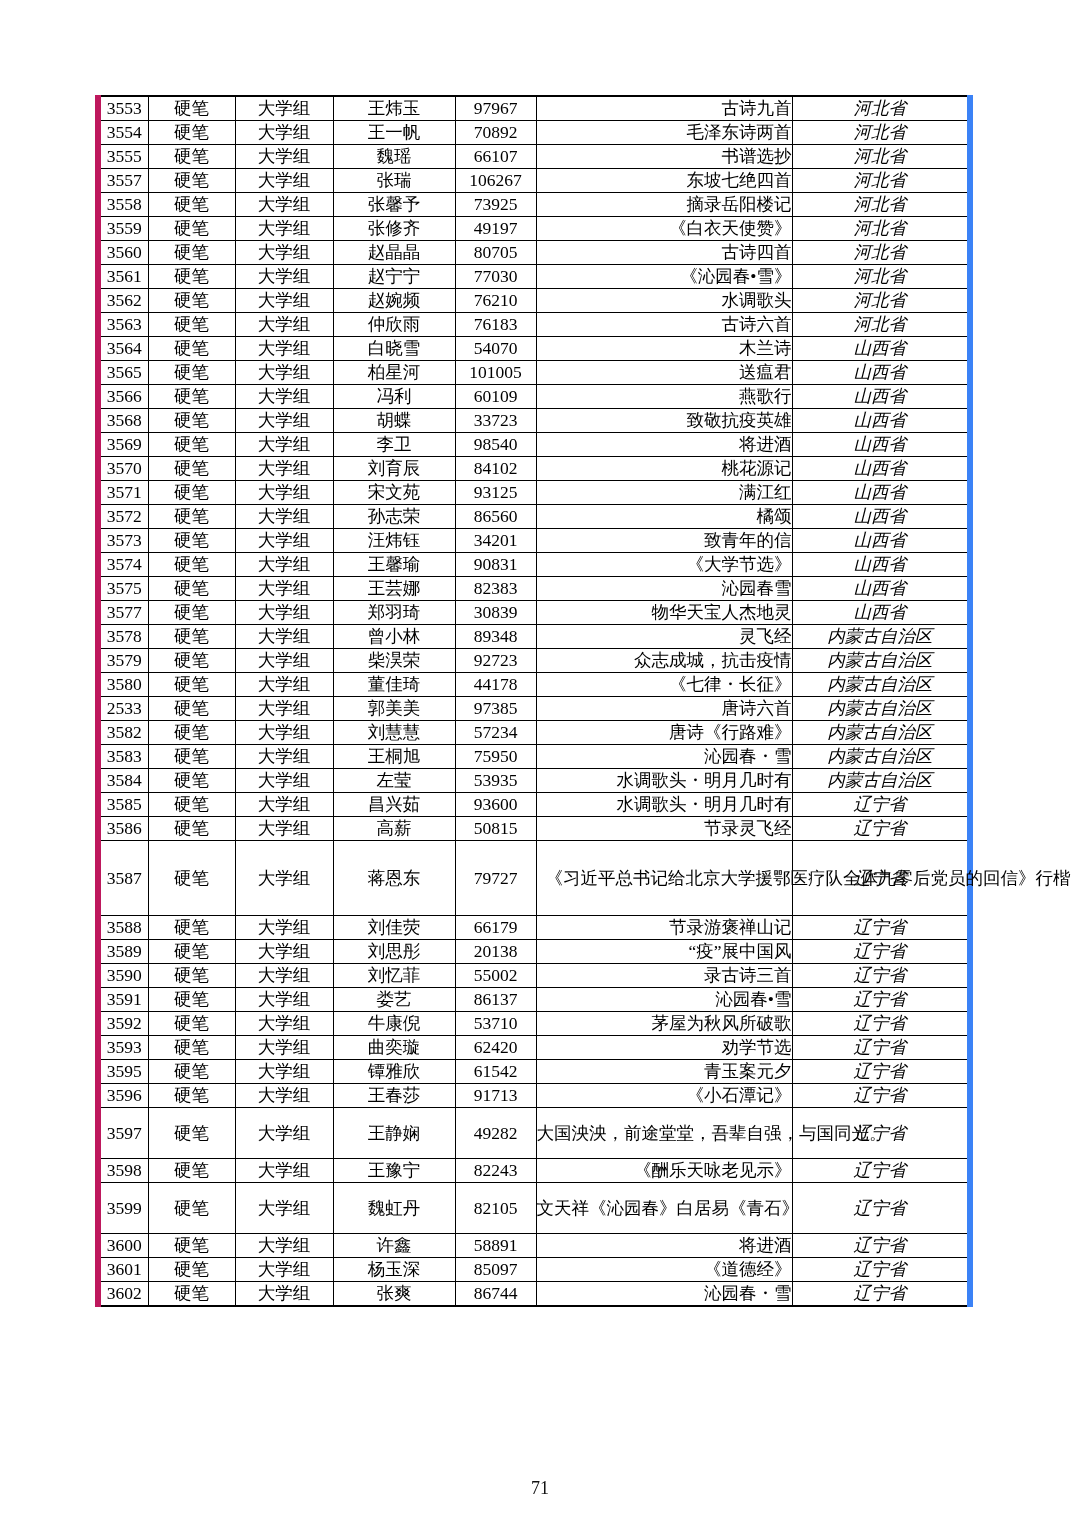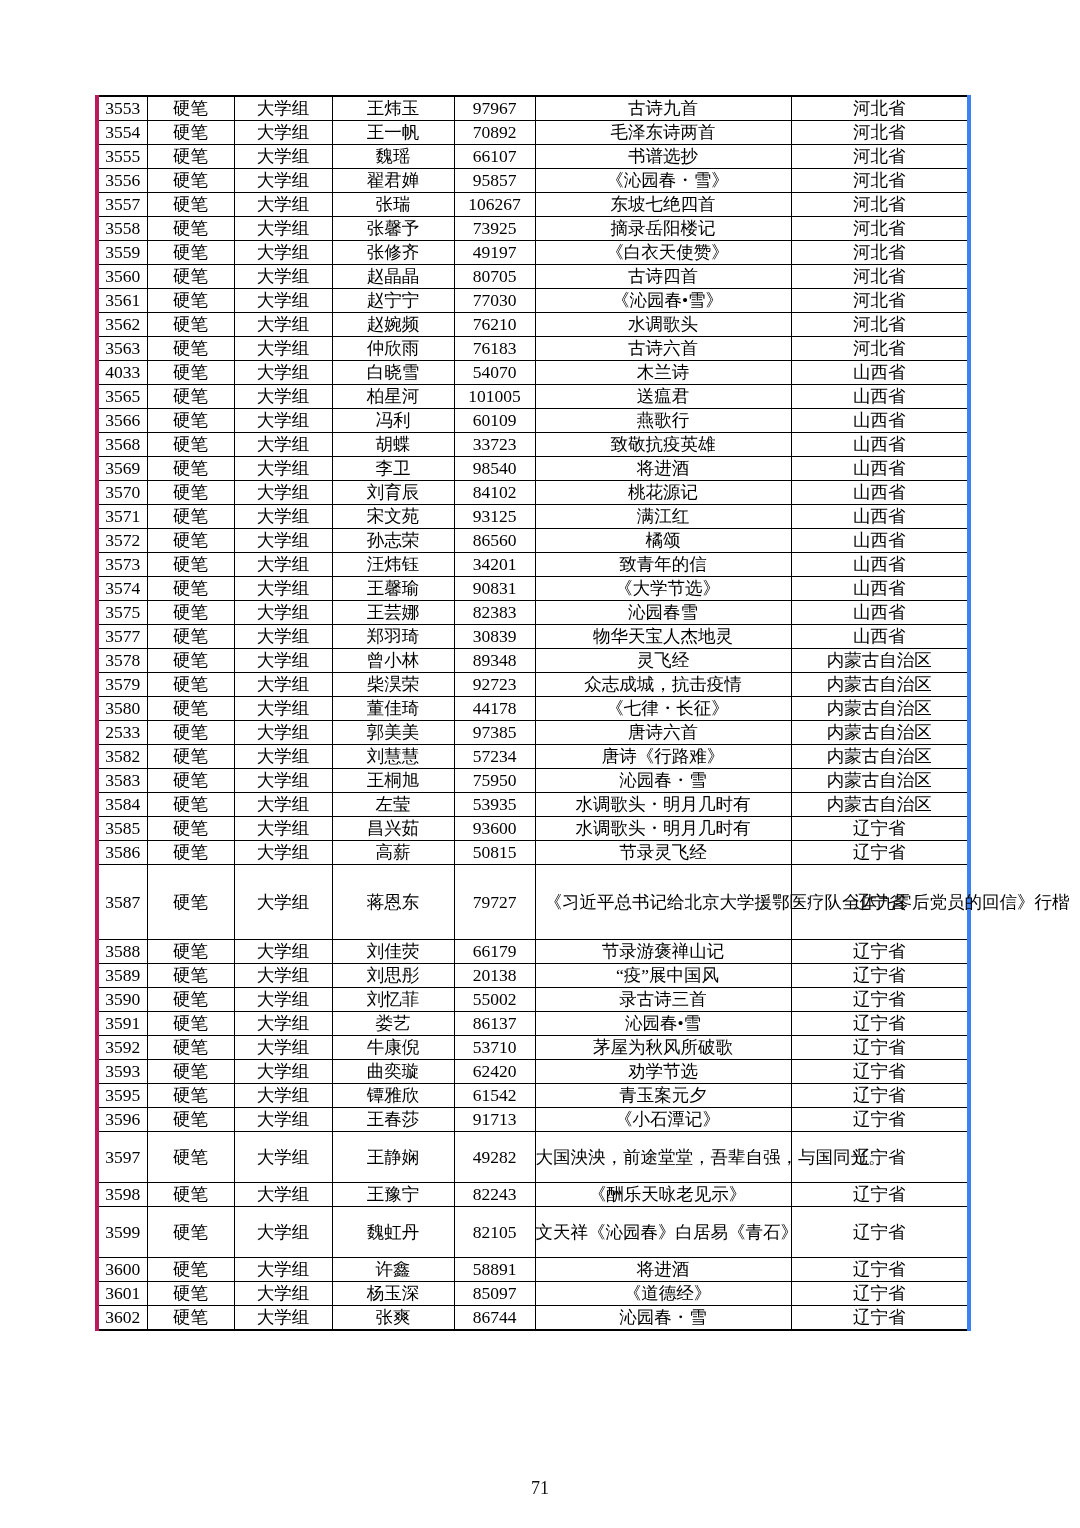--- a/index.html
+++ b/index.html
@@ -51,35 +51,35 @@
   col.c-group { width: 98px; }
   col.c-name  { width: 122px; }
   col.c-code  { width: 81px; }
   col.c-work  { width: 256px; }
   col.c-prov  { width: 178px; }
 
   td.seq, td.type, td.group, td.name, td.code, td.prov {
     text-align: center;
   }
   td.work {
-    text-align: center;
+    text-align: right;
     padding-left: 3px;
     white-space: normal;
     word-break: break-all;
   }
   td.work.indent {
     padding-left: 9px;
   }
   
   table.roster tr td {
     border-top: 1.4px solid #000;
     border-bottom: 1.4px solid #000;
   }
-  table.roster tr td.seq { border-left: 4px solid #be185d; }
-  table.roster tr td.prov { border-right: 4px solid #3b82f6; }
+  table.roster tr td.seq { border-left: 6px solid #be185d; }
+  table.roster tr td.prov { border-right: 6px solid #3b82f6; font-style: italic; }
 
   tr.tall td {
     height: 74px;
     line-height: 24.5px;
   }
   tr.tall2 td {
     height: 50px;
     line-height: 24.5px;
   }
   .page-number {
@@ -131,29 +131,20 @@
           <tr>
             <td class="seq">3555</td>
             <td class="type">硬笔</td>
             <td class="group">大学组</td>
             <td class="name">魏瑶</td>
             <td class="code">66107</td>
             <td class="work">书谱选抄</td>
             <td class="prov">河北省</td>
           </tr>
           <tr>
-            <td class="seq">3556</td>
-            <td class="type">硬笔</td>
-            <td class="group">大学组</td>
-            <td class="name">翟君婵</td>
-            <td class="code">95857</td>
-            <td class="work indent">《沁园春・雪》</td>
-            <td class="prov">河北省</td>
-          </tr>
-          <tr>
             <td class="seq">3557</td>
             <td class="type">硬笔</td>
             <td class="group">大学组</td>
             <td class="name">张瑞</td>
             <td class="code">106267</td>
             <td class="work">东坡七绝四首</td>
             <td class="prov">河北省</td>
           </tr>
           <tr>
             <td class="seq">3558</td>
@@ -203,21 +194,21 @@
           <tr>
             <td class="seq">3563</td>
             <td class="type">硬笔</td>
             <td class="group">大学组</td>
             <td class="name">仲欣雨</td>
             <td class="code">76183</td>
             <td class="work">古诗六首</td>
             <td class="prov">河北省</td>
           </tr>
           <tr>
-            <td class="seq">4033</td>
+            <td class="seq">3564</td>
             <td class="type">硬笔</td>
             <td class="group">大学组</td>
             <td class="name">白晓雪</td>
             <td class="code">54070</td>
             <td class="work">木兰诗</td>
             <td class="prov">山西省</td>
           </tr>
           <tr>
             <td class="seq">3565</td>
             <td class="type">硬笔</td>

